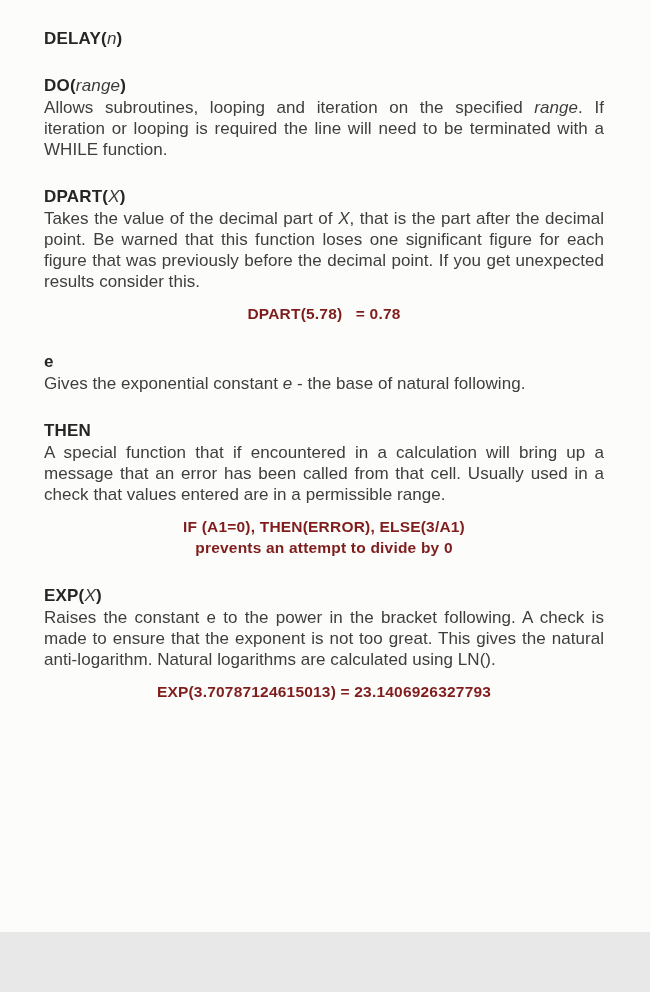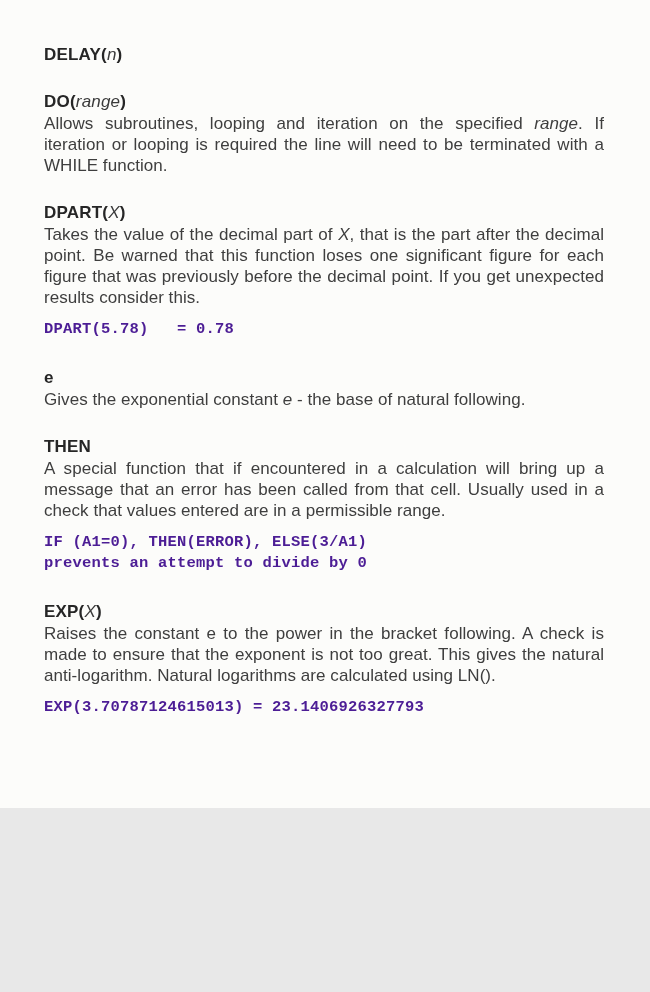--- a/index.html
+++ b/index.html
@@ -3,28 +3,28 @@
 <meta charset="utf-8">
 <style>
   html, body {
     margin: 0;
     padding: 0;
     background: #e8e8e8;
   }
   .page {
     position: relative;
     width: 650px;
-    height: 808px;
+    height: 932px;
     margin: 0 auto;
     background: #fcfcfa;
     overflow: hidden;
     font-family: "Liberation Sans", sans-serif;
     color: #3b3b3b;
     box-sizing: border-box;
-    padding: 44px 46px 0 44px;
+    padding: 28px 46px 0 44px;
   }
   .sec { margin: 0; }
   .sec + .sec { margin-top: 26px; }
   .fn-heading {
     margin: 0 0 1px 0;
     font-size: 17px;
     line-height: 21px;
     font-weight: 700;
     color: #262626;
     letter-spacing: 0.2px;
@@ -40,27 +40,28 @@
     line-height: 21px;
     text-align: justify;
     color: #3e3e3e;
     letter-spacing: 0.05px;
   }
   .fn-body .it { font-style: italic; }
   .code {
     margin-top: 11px;
   }
   .code-line {
-    font-family: Liberation Mono, monospace;
+    font-family: Liberation Sans, sans-serif;
     font-weight: 700;
     font-size: 15.5px;
     line-height: 21.5px;
-    color: #4c1d95;
+    color: #7f1d1d;
     white-space: pre;
     letter-spacing: 0.2px;
+    text-align: center;
   }
   .footer {
     position: absolute;
     left: 0;
     right: 0;
     top: 936px;
     text-align: left;
   }
   .page-number {
     font-size: 16px;

